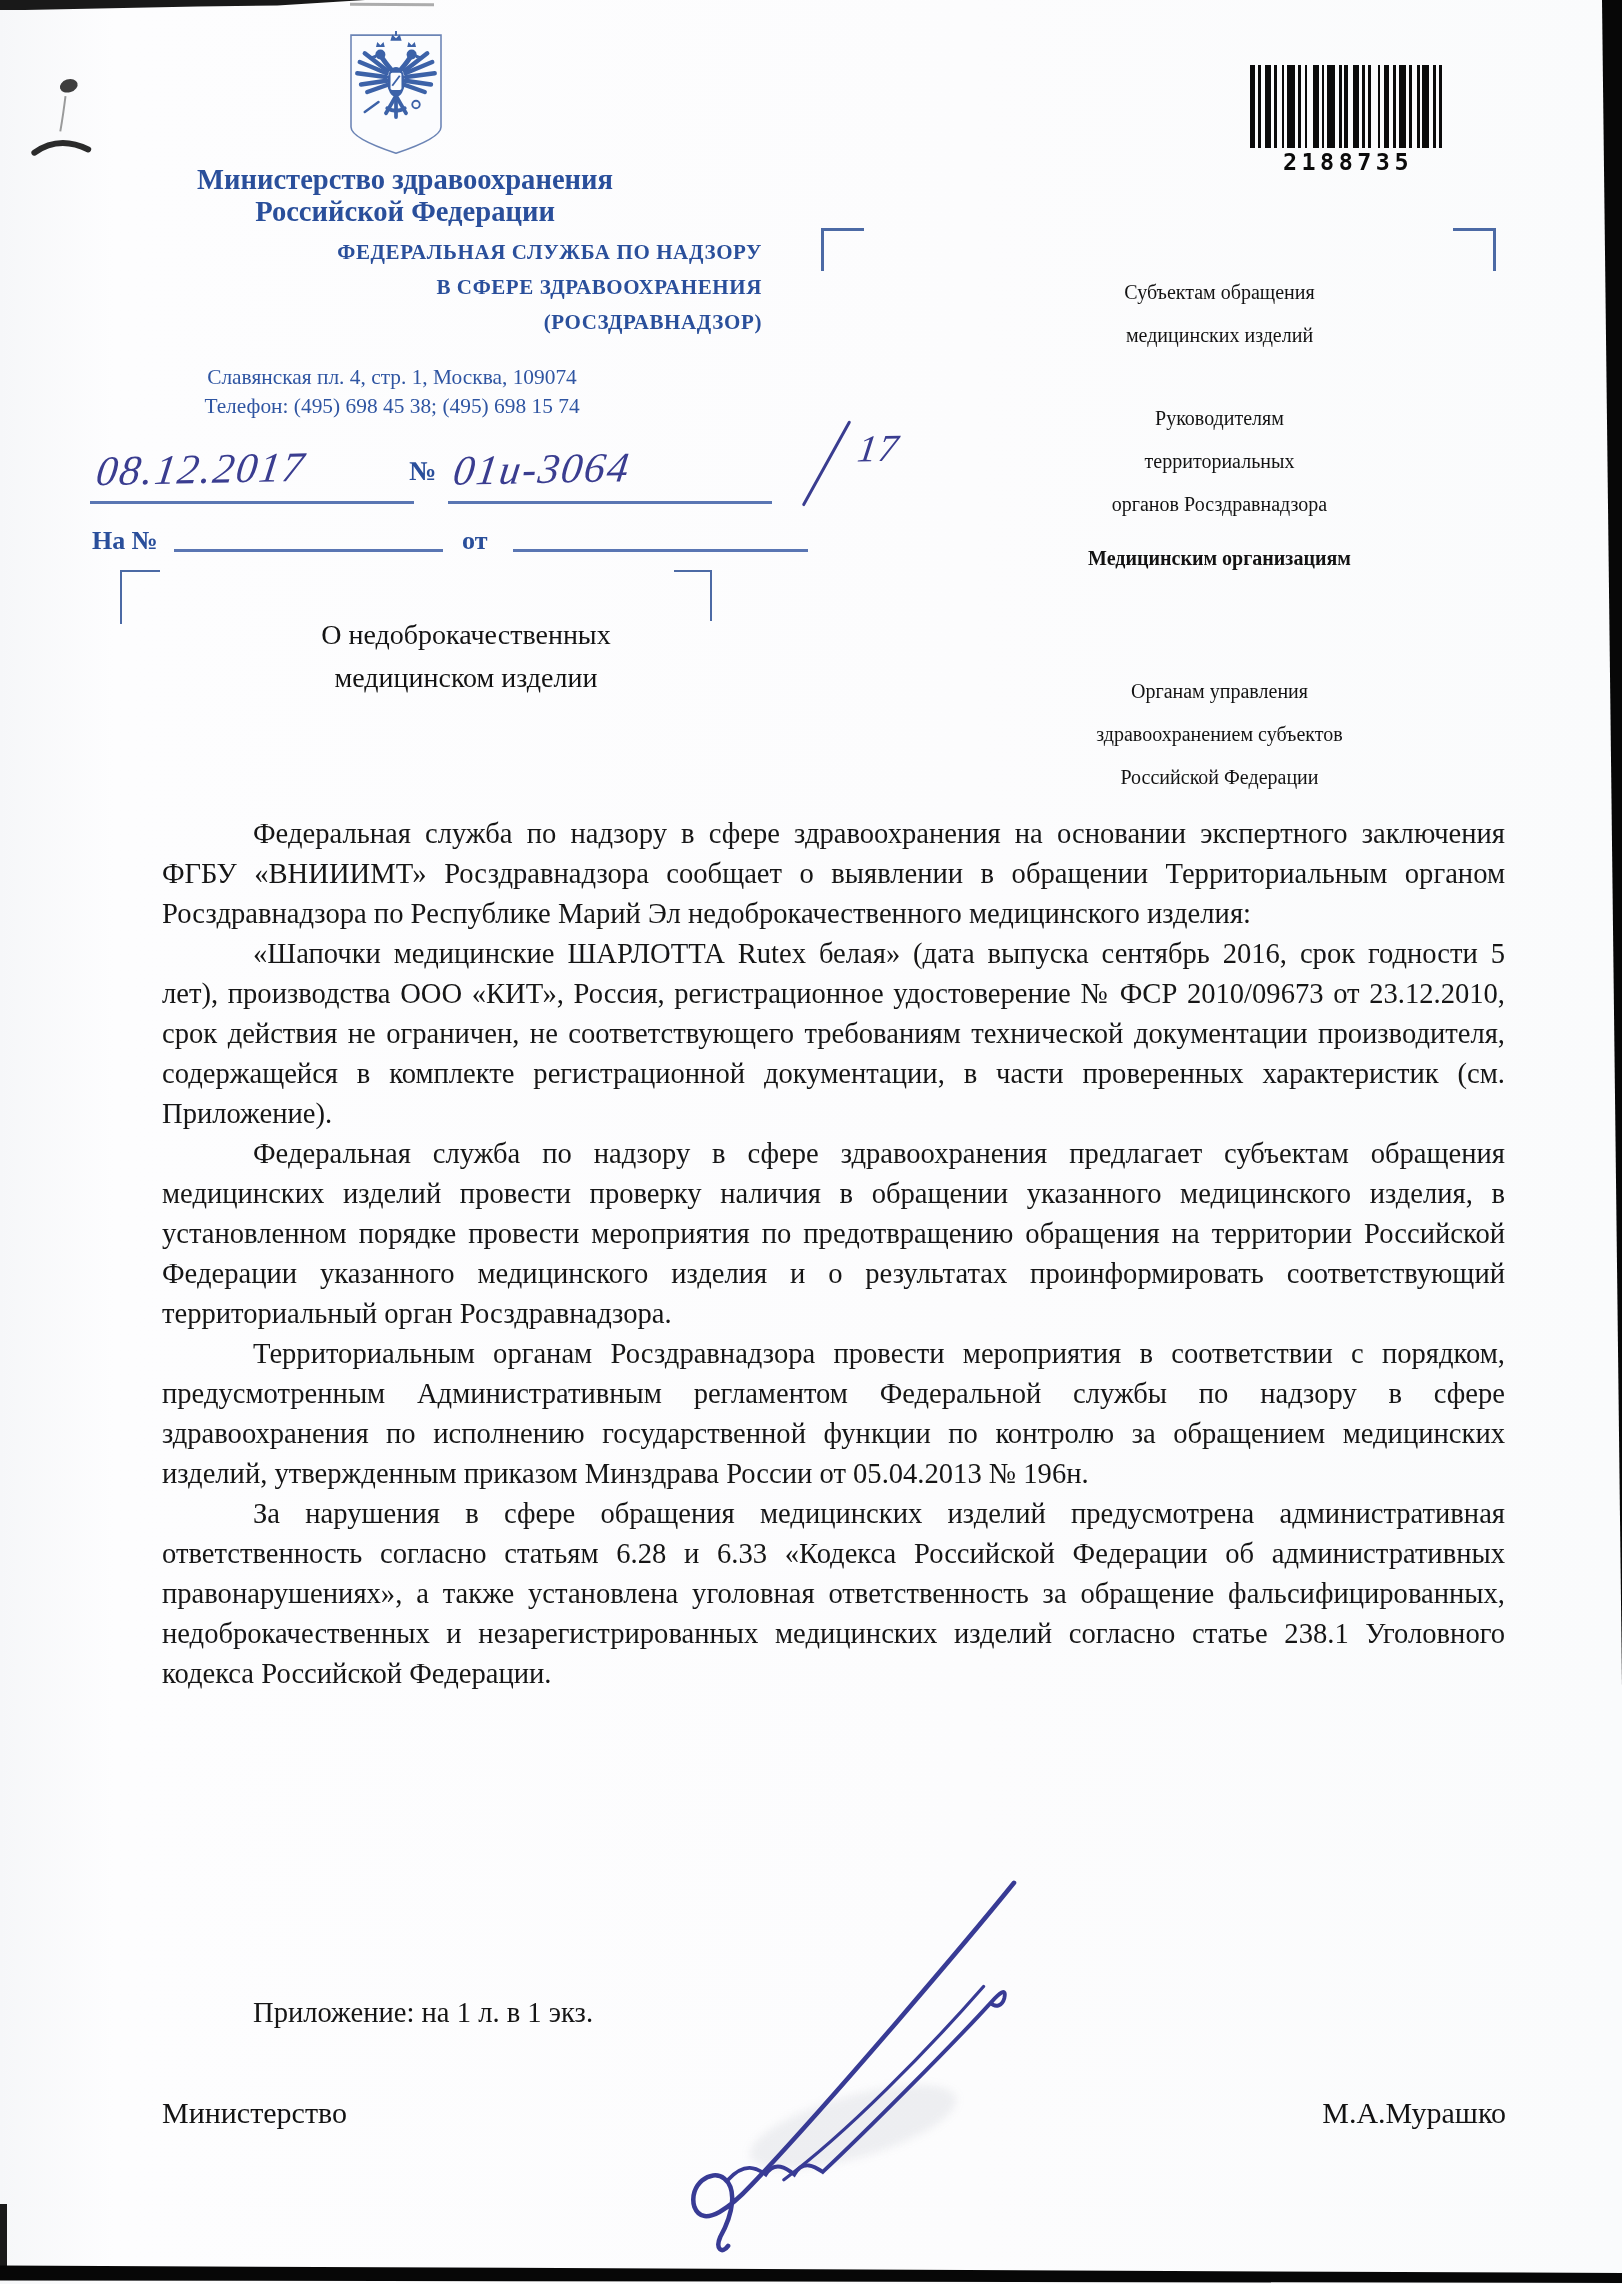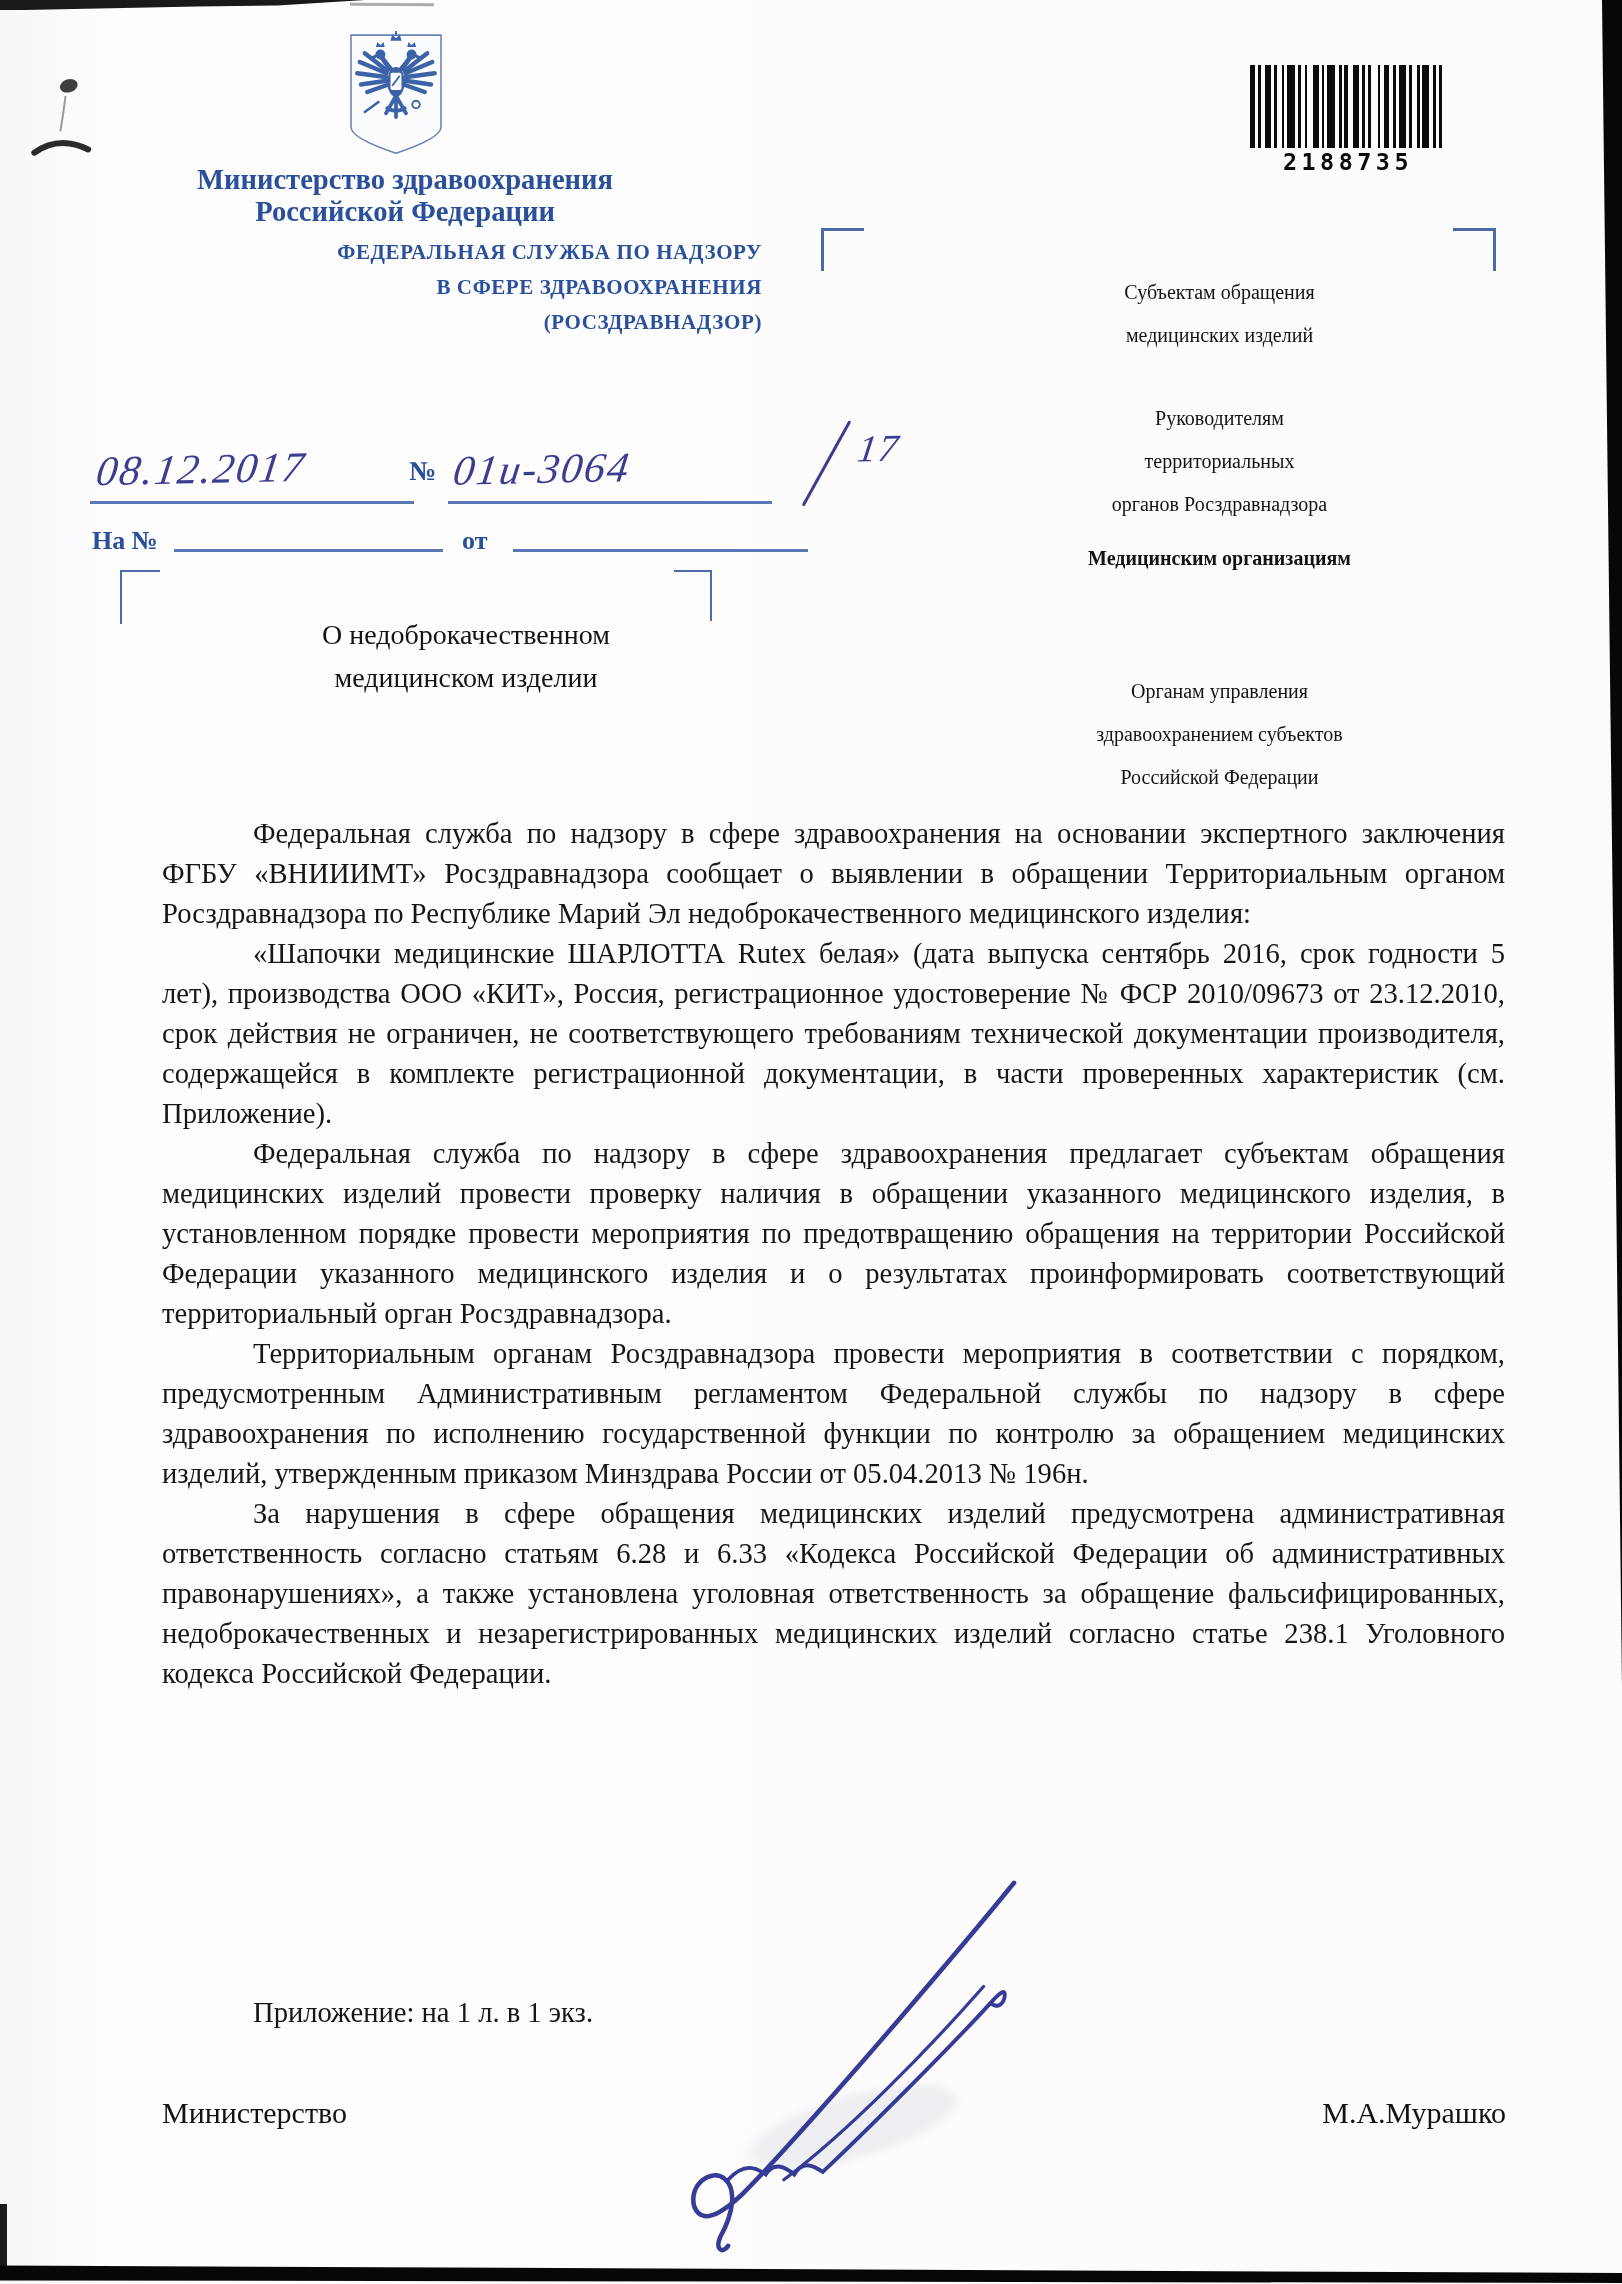--- a/index.html
+++ b/index.html
@@ -133,20 +133,24 @@
 
   <div class="abs blue lh-ministry">
     <div>Министерство здравоохранения</div>
     <div>Российской Федерации</div>
   </div>
   <div class="abs blue lh-service">
     <div>ФЕДЕРАЛЬНАЯ СЛУЖБА ПО НАДЗОРУ</div>
     <div>В СФЕРЕ ЗДРАВООХРАНЕНИЯ</div>
     <div>(РОСЗДРАВНАДЗОР)</div>
   </div>
+  <div class="abs lh-contact">
+    <div>Славянская пл. 4, стр. 1, Москва, 109074</div>
+    <div>Телефон: (495) 698 45 38; (495) 698 15 74</div>
+  </div>
 
   <div class="abs barcode" id="barcode">
       <div class="bar" style="width: 5.2px; margin-right: 3.2px;"></div>
       <div class="bar" style="width: 2.6px; margin-right: 3.9px;"></div>
       <div class="bar" style="width: 6.5px; margin-right: 2.6px;"></div>
       <div class="bar" style="width: 3.2px; margin-right: 4.5px;"></div>
       <div class="bar" style="width: 2.6px; margin-right: 2.6px;"></div>
       <div class="bar" style="width: 7.8px; margin-right: 3.2px;"></div>
       <div class="bar" style="width: 3.2px; margin-right: 3.9px;"></div>
       <div class="bar" style="width: 2.6px; margin-right: 5.8px;"></div>
@@ -182,21 +186,21 @@
   <div class="abs uline uline-reply1"></div>
   <div class="abs blue reply-from">от</div>
   <div class="abs uline uline-reply2"></div>
 
   <div class="abs brkt brkt-recip-l"></div>
   <div class="abs brkt brkt-recip-r"></div>
   <div class="abs brkt brkt-subj-l"></div>
   <div class="abs brkt brkt-subj-r"></div>
 
   <div class="abs subject">
-    <div>О недоброкачественном</div>
+    <div>О недоброкачественных</div>
     <div>медицинском изделии</div>
   </div>
 
   <div class="abs recip recip-1">
     <div>Субъектам обращения</div>
     <div>медицинских изделий</div>
   </div>
   <div class="abs recip recip-2">
     <div>Руководителям</div>
     <div>территориальных</div>

